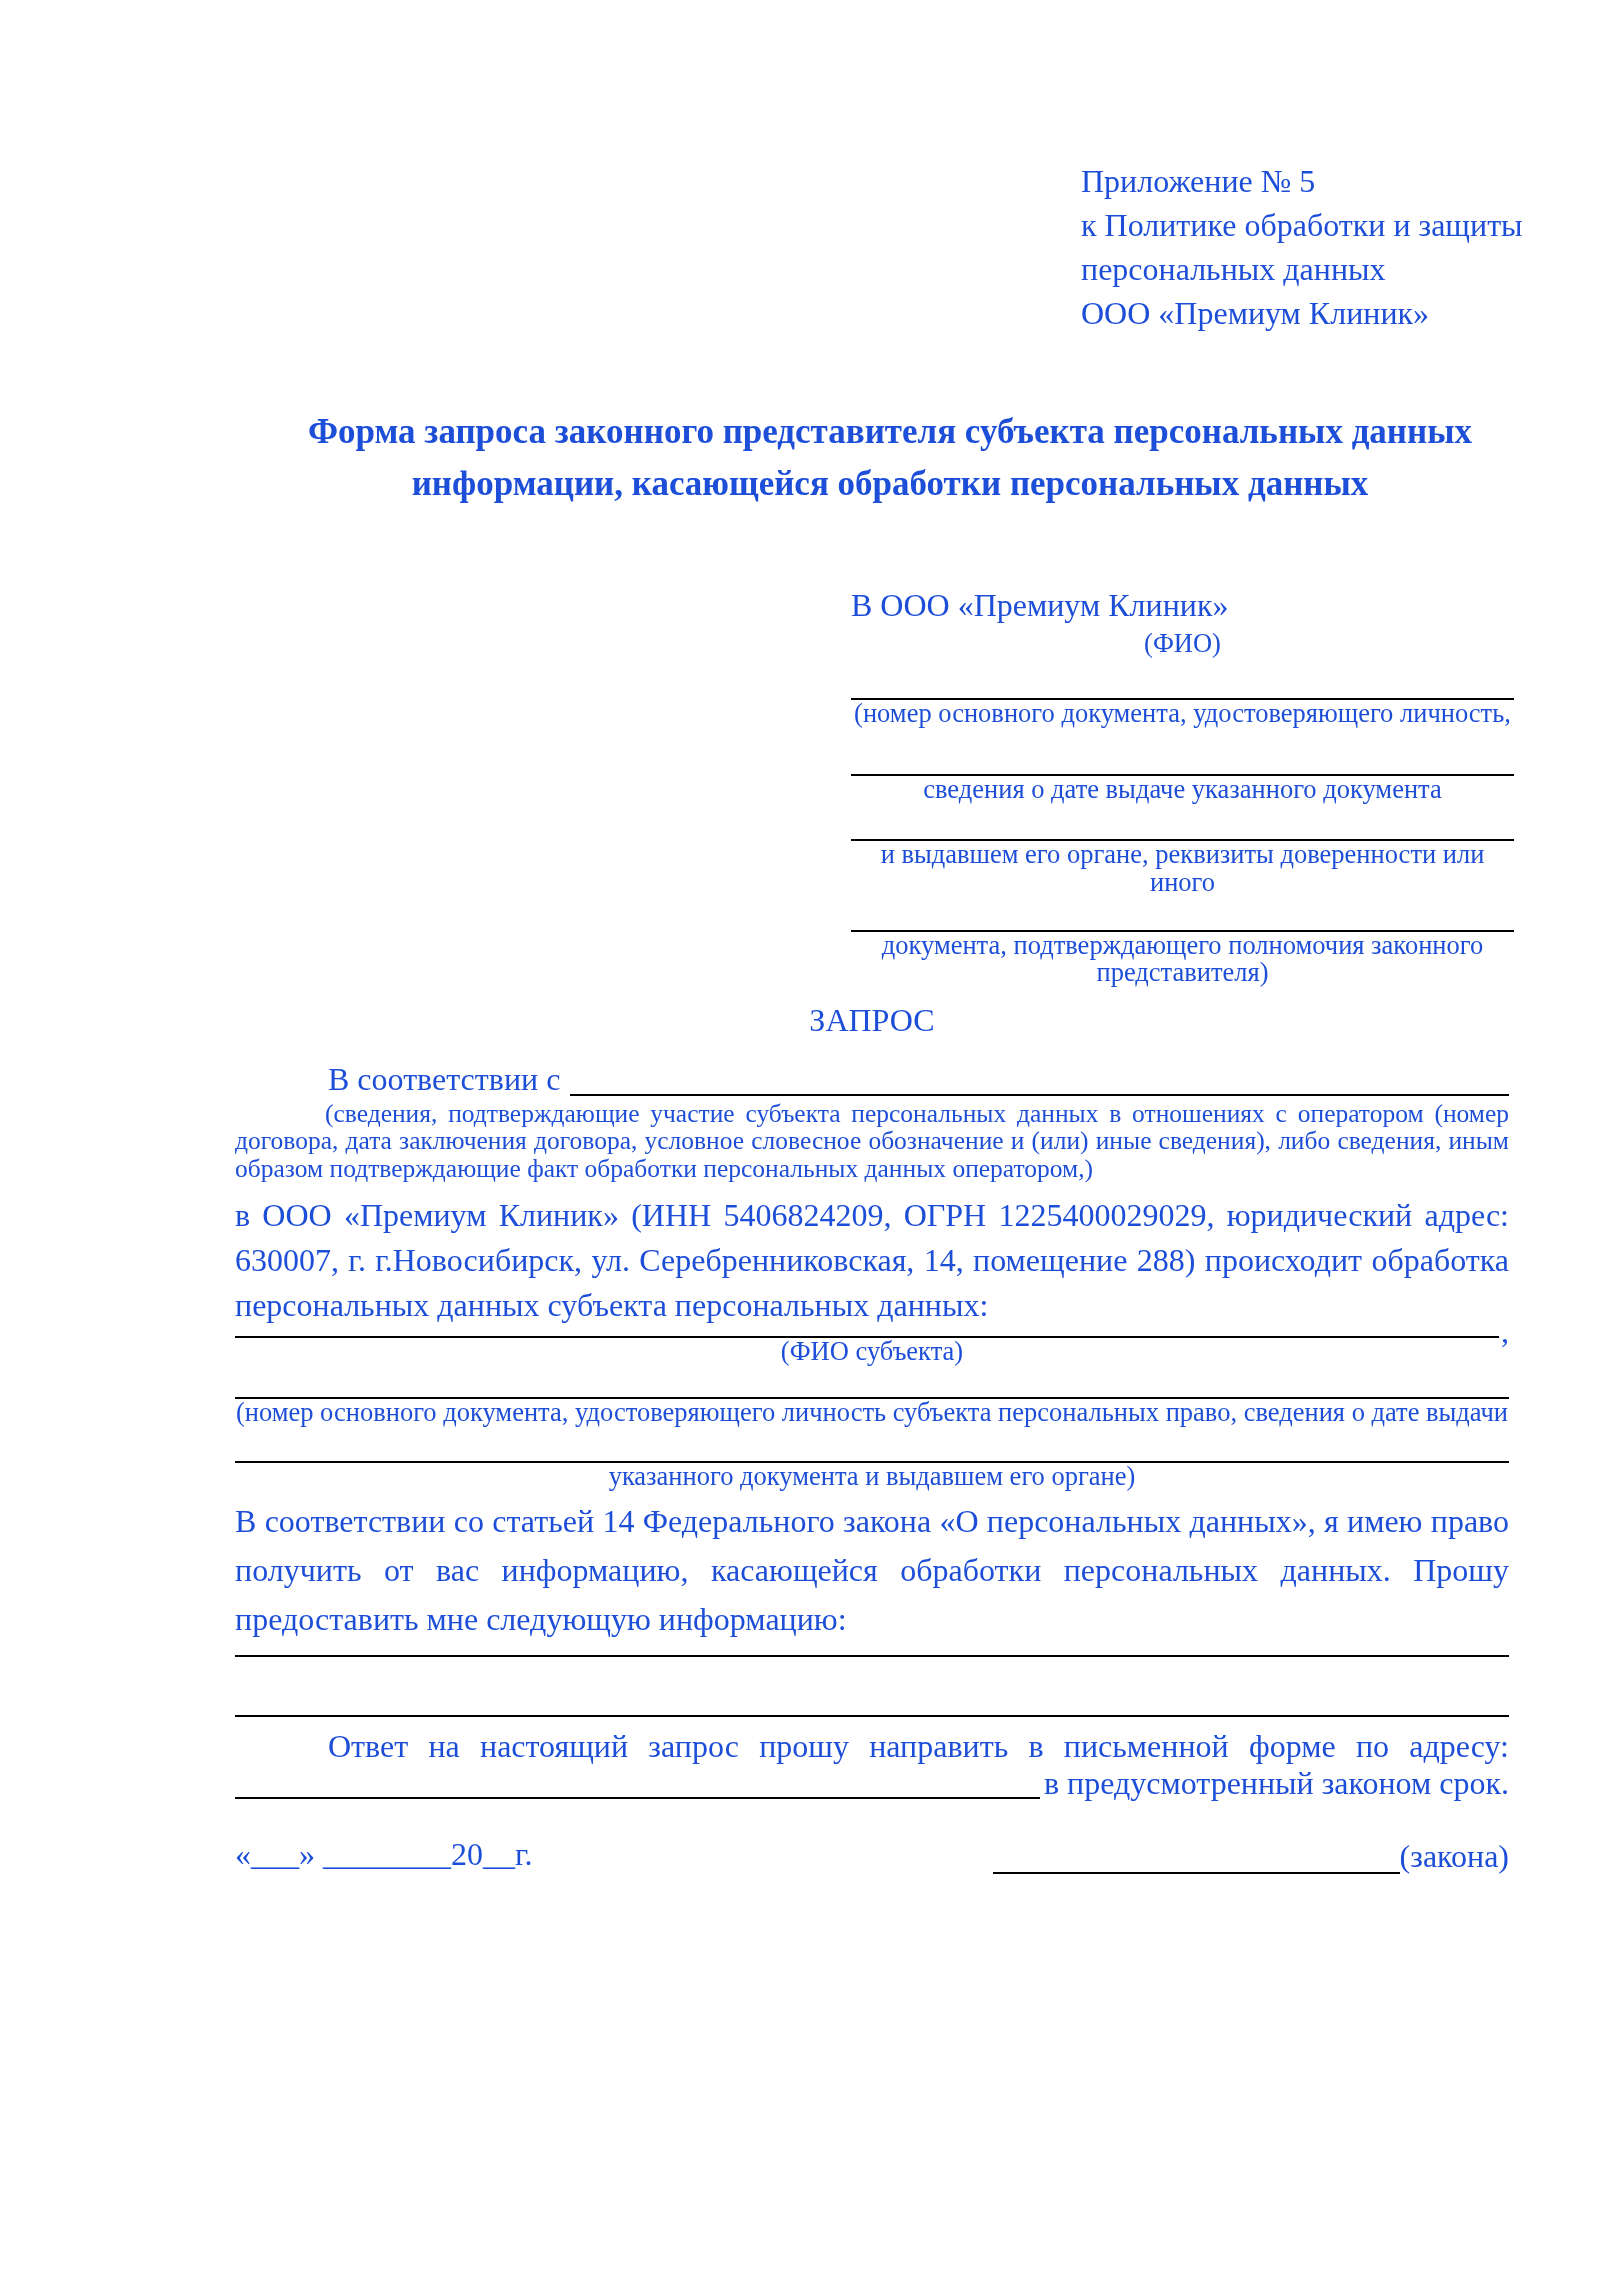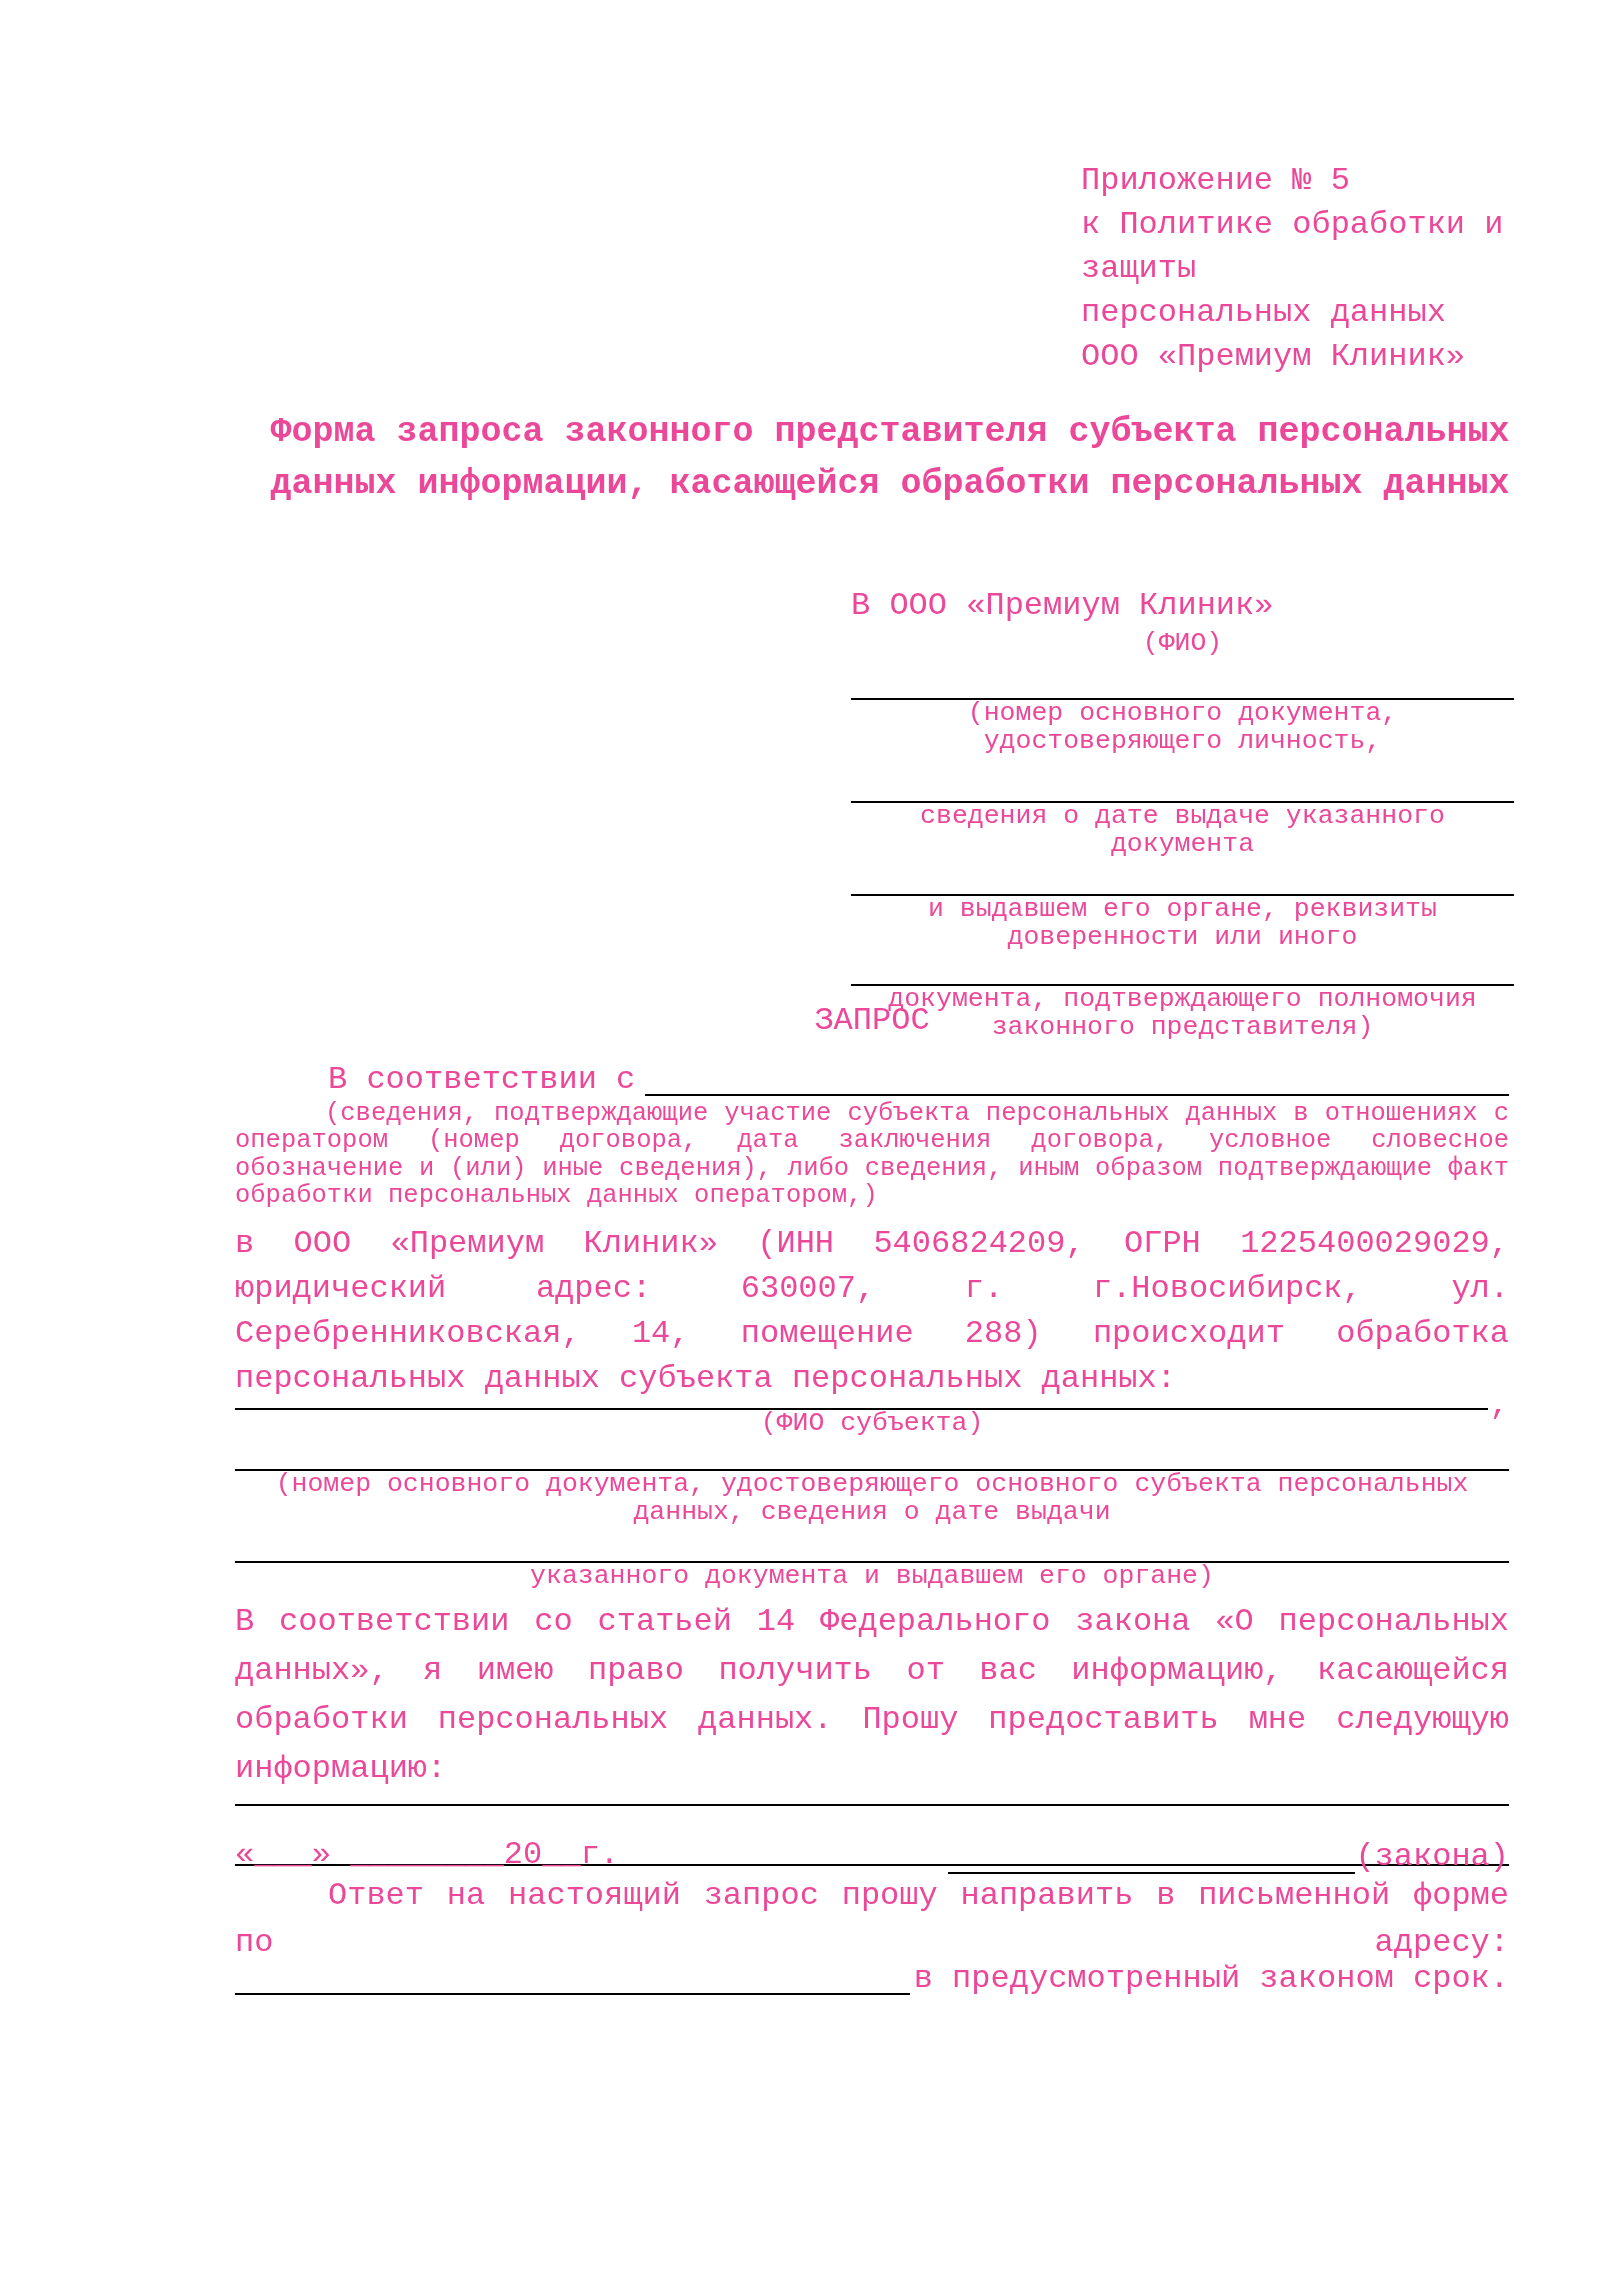--- a/index.html
+++ b/index.html
@@ -1,18 +1,18 @@
 <!DOCTYPE html>
 <html><head>
 <meta charset="utf-8">
 <style>
   html,body{margin:0;padding:0;background:#ffffff;}
   .page{
-    position:relative;width:1580px;height:2293px;background:#ffffff;color:#ec4899;
-    font-family:Liberation Mono, monospace;overflow:hidden;
+    position:relative;width:1580px;height:2293px;background:#ffffff;color:#1d4ed8;
+    font-family:Liberation Serif, serif;overflow:hidden;
   }
   
   .hdr{position:absolute;left:1081px;top:159px;font-size:32px;line-height:44px;}
   
   .title{position:absolute;left:225px;top:388px;width:1294px;margin:18px;
          font-size:35px;line-height:52px;font-weight:bold;text-align:center;}
   
   .addr{position:absolute;left:851px;top:581px;width:663px;font-size:32px;}
   .addr .to{line-height:49px;}
   .row{display:flex;align-items:flex-end;}
@@ -94,21 +94,21 @@
 
     <p class="par op-par">в ООО «Премиум Клиник» (ИНН 5406824209, ОГРН 1225400029029, юридический адрес: 630007, г. г.Новосибирск, ул. Серебренниковская, 14, помещение 288) происходит обработка персональных данных субъекта персональных данных:</p>
 
     <div class="row comma-row">
       <span class="blank fx"></span>
       <span class="comma">,</span>
     </div>
     <div class="cap">(ФИО субъекта)</div>
 
     <div class="blank b1"></div>
-    <div class="cap">(номер основного документа, удостоверяющего основного субъекта персональных данных, сведения о дате выдачи</div>
+    <div class="cap">(номер основного документа, удостоверяющего личность субъекта персональных право, сведения о дате выдачи</div>
 
     <div class="blank b2"></div>
     <div class="cap">указанного документа и выдавшем его органе)</div>
 
     <p class="par law-par">В соответствии со статьей 14 Федерального закона «О персональных данных», я имею право получить от вас информацию, касающейся обработки персональных данных. Прошу предоставить мне следующую информацию:</p>
 
     <div class="blank e1"></div>
     <div class="blank e2"></div>
 
     <p class="par reply-par">Ответ на настоящий запрос прошу направить в письменной форме по адресу:</p>

